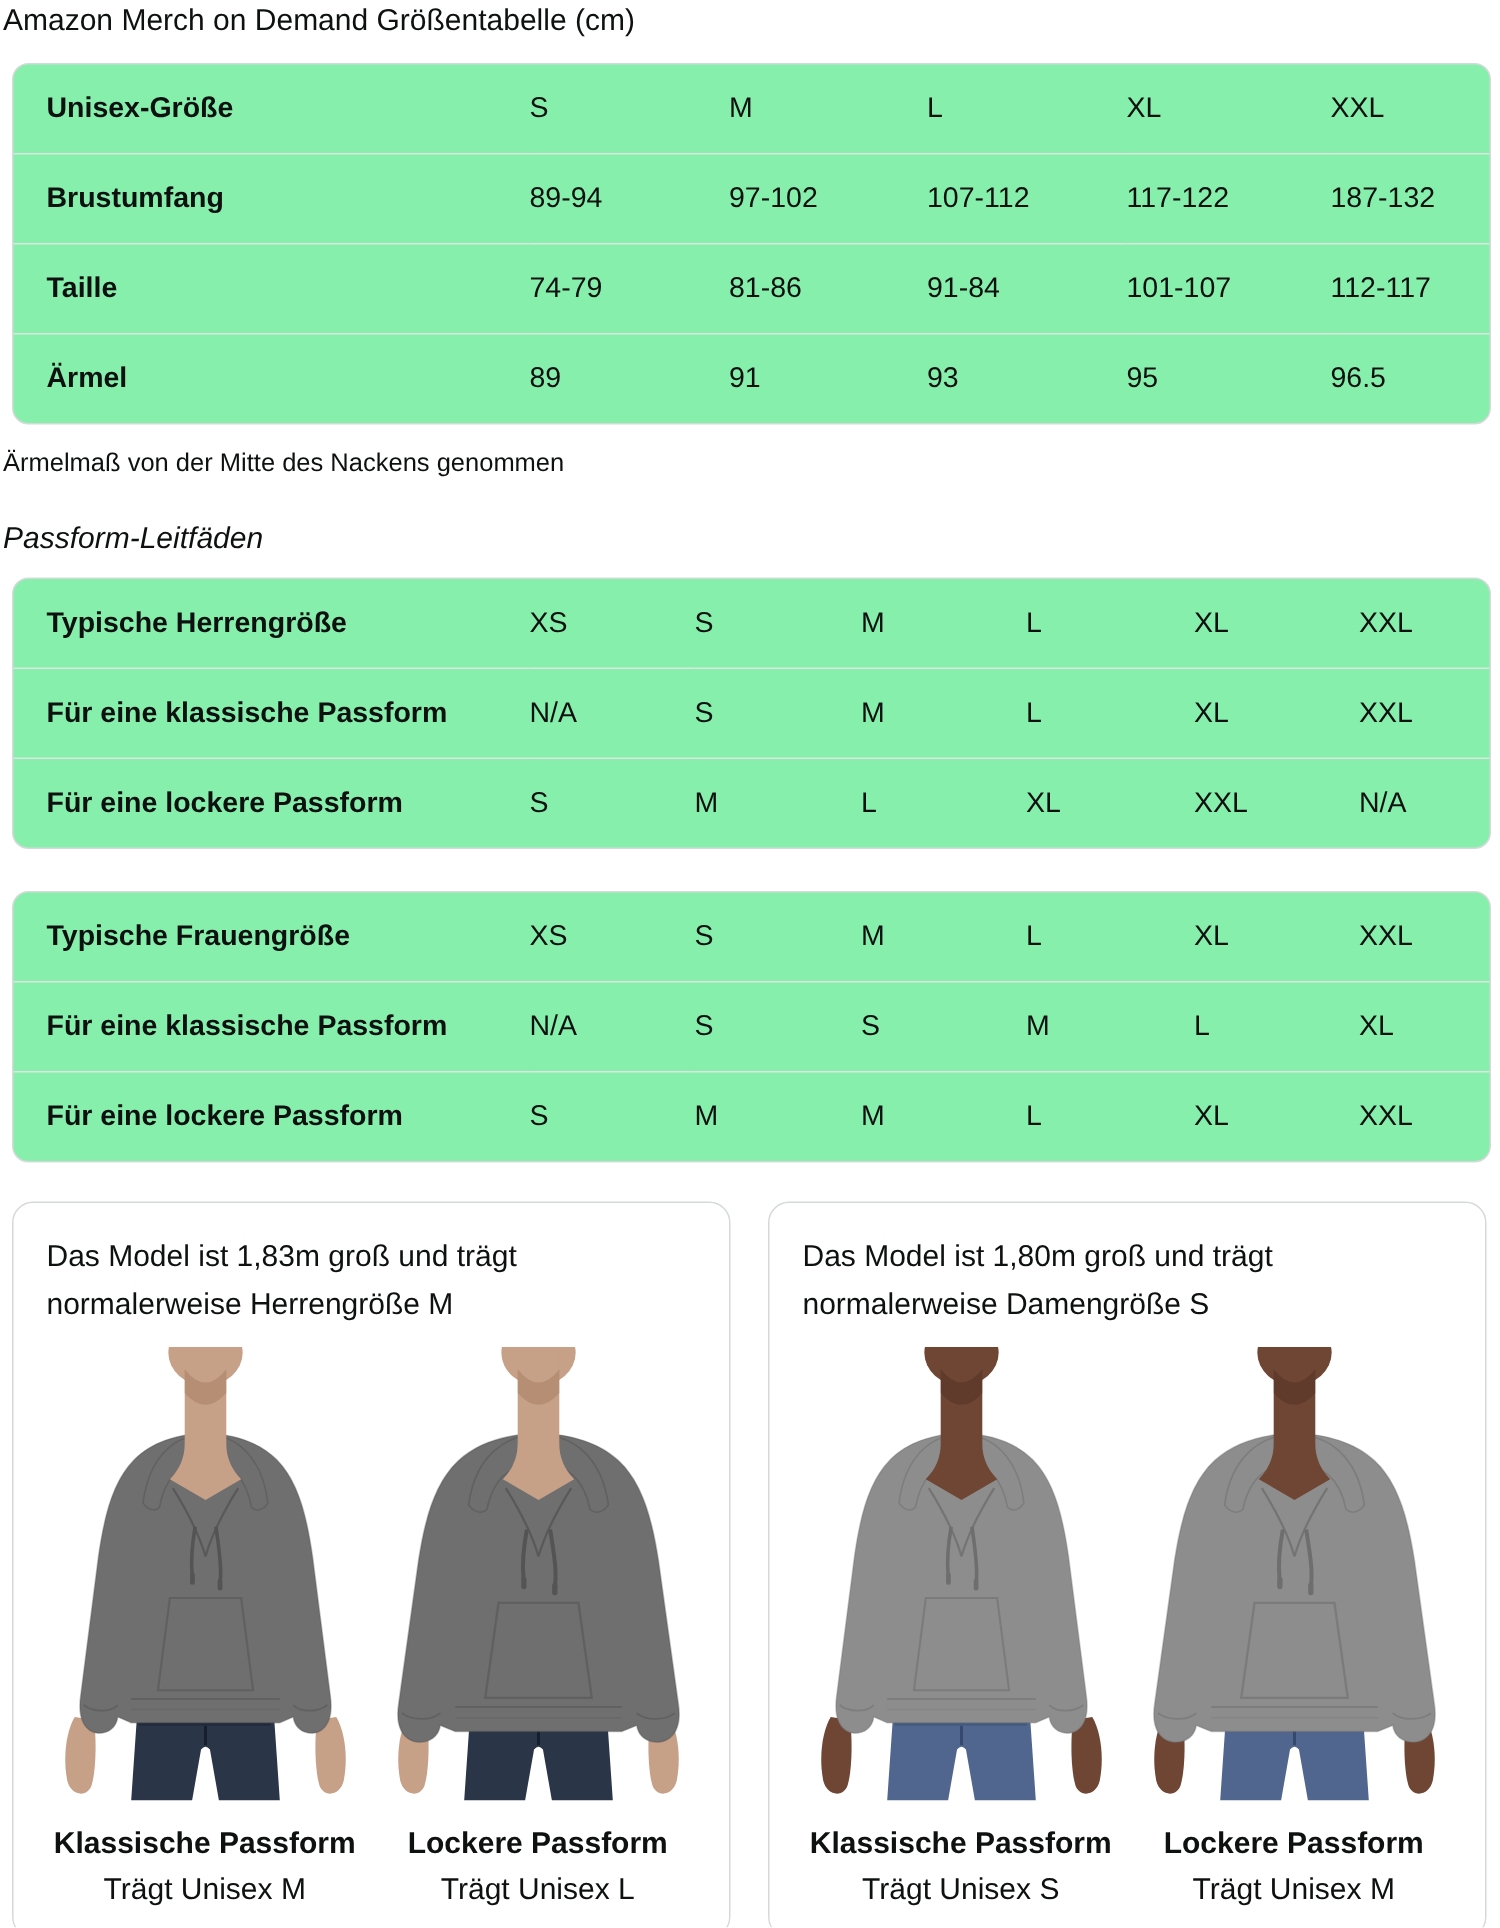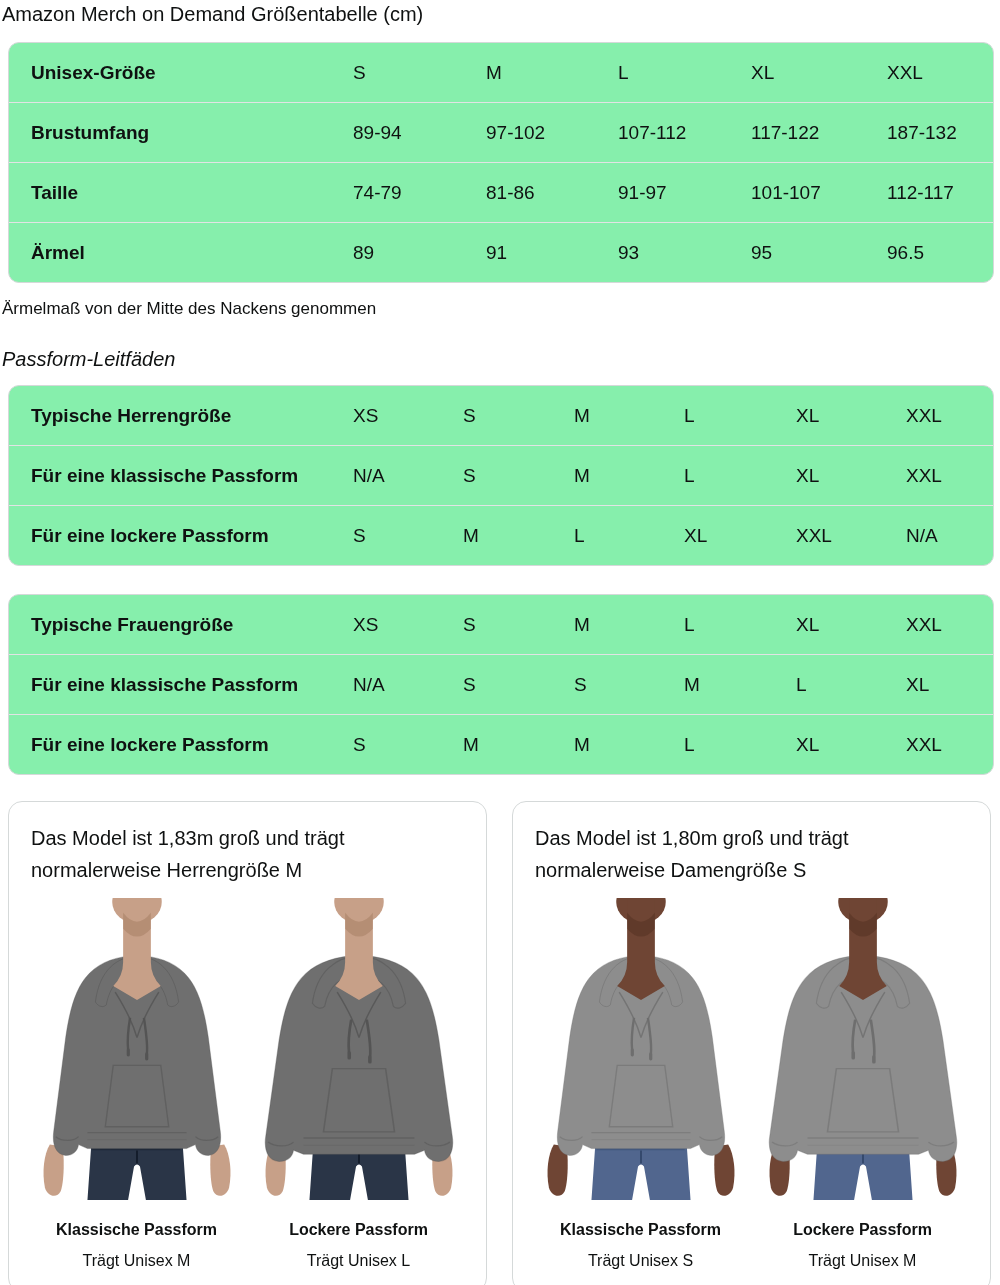--- a/index.html
+++ b/index.html
@@ -27,21 +27,21 @@
   .cards{display:flex;gap:25px;margin:26px 0 0 8px;}
   .card{
     width:479px;height:491px;box-sizing:border-box;
     border:1px solid var(--border);border-radius:14px;background:#fff;
   }
   .card-h{font-size:20px;line-height:32px;margin:20px 22px 0 22px;max-width:412px;font-weight:400;}
   .figs{display:flex;justify-content:center;gap:8px;margin-top:12px;}
   figure{margin:0;width:214px;}
   .photo{width:214px;height:303px;background:#fff;}
   .photo svg{width:100%;height:100%;display:block;}
-  figcaption{text-align:center;margin-top:13px;font-size:16px;line-height:31px;}
+  figcaption{text-align:center;margin-top:13px;font-size:20px;line-height:31px;}
   .fit{font-weight:700;}
   .wears{font-weight:400;}
   
   .m{--skin:var(--skin_men);--skin-sh:#9c7458;--g:var(--hoodie_men);--g-line:#545454;--jeans:var(--jeans_men);--jeans-line:#151e2c;}
   .f{--skin:var(--skin_women);--skin-sh:#4a2a1c;--g:var(--hoodie_women);--g-line:#6e6e6e;--jeans:var(--jeans_women);--jeans-line:#35496d;}
   .defs-store{position:absolute;width:0;height:0;overflow:hidden;}
 </style>
 </head>
 <body>
 
@@ -72,21 +72,21 @@
       <td>89-94</td>
       <td>97-102</td>
       <td>107-112</td>
       <td>117-122</td>
       <td>187-132</td>
     </tr>
     <tr>
       <td class="lbl">Taille</td>
       <td>74-79</td>
       <td>81-86</td>
-      <td>91-97</td>
+      <td>91-84</td>
       <td>101-107</td>
       <td>112-117</td>
     </tr>
     <tr>
       <td class="lbl">Ärmel</td>
       <td>89</td>
       <td>91</td>
       <td>93</td>
       <td>95</td>
       <td>96.5</td>

